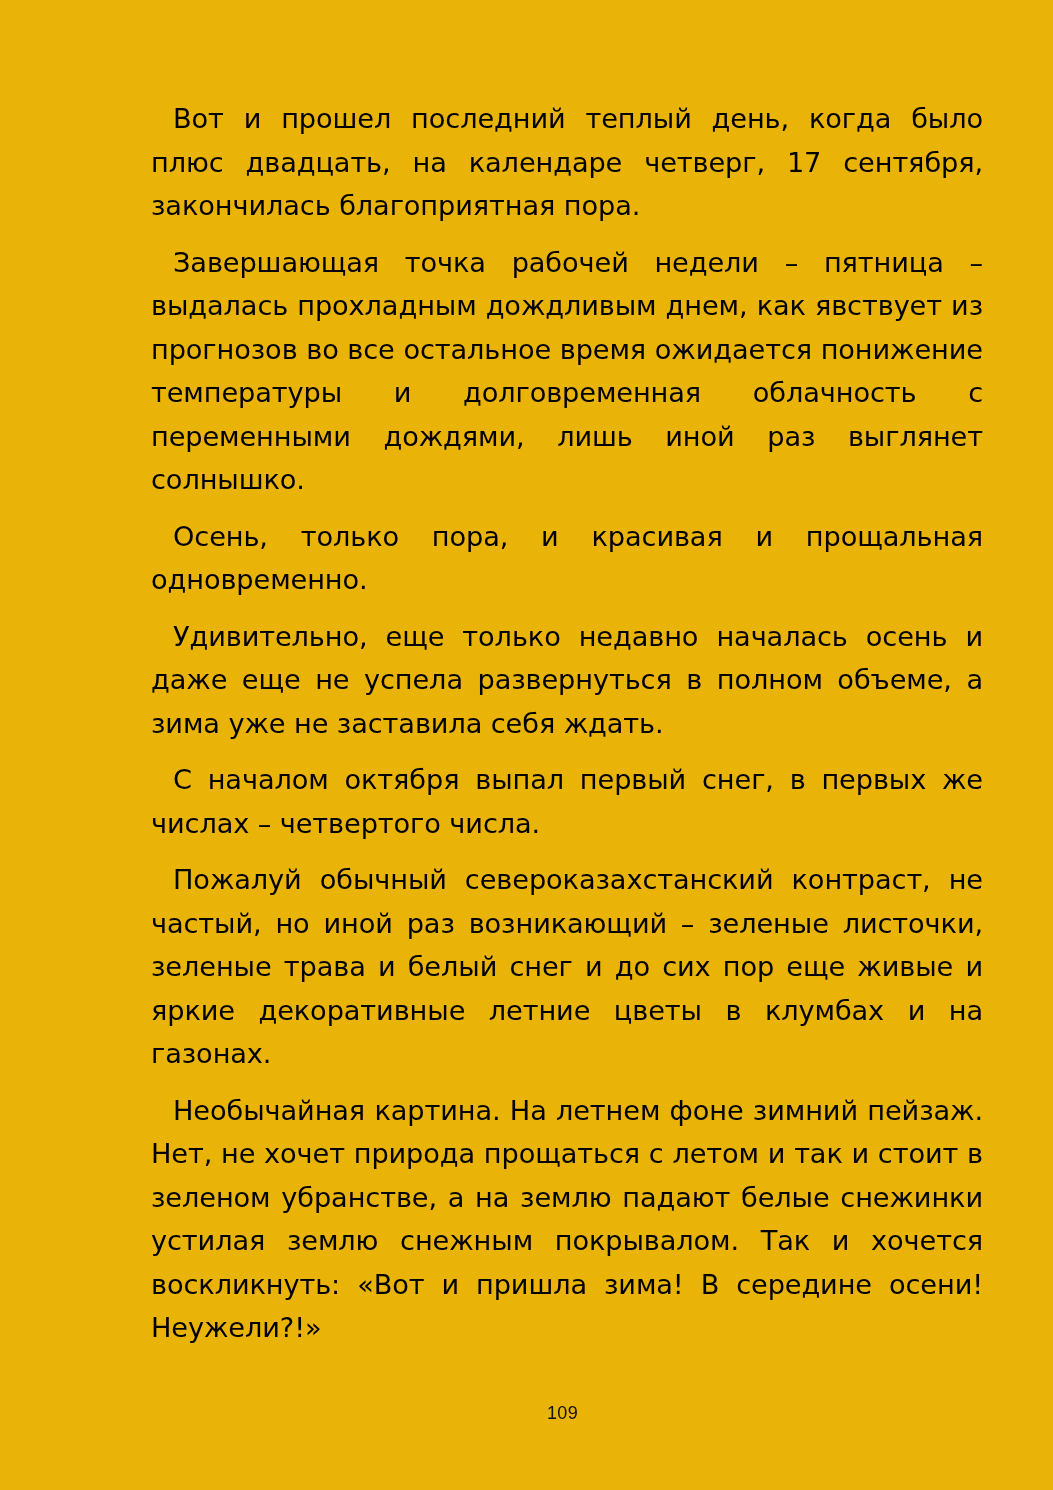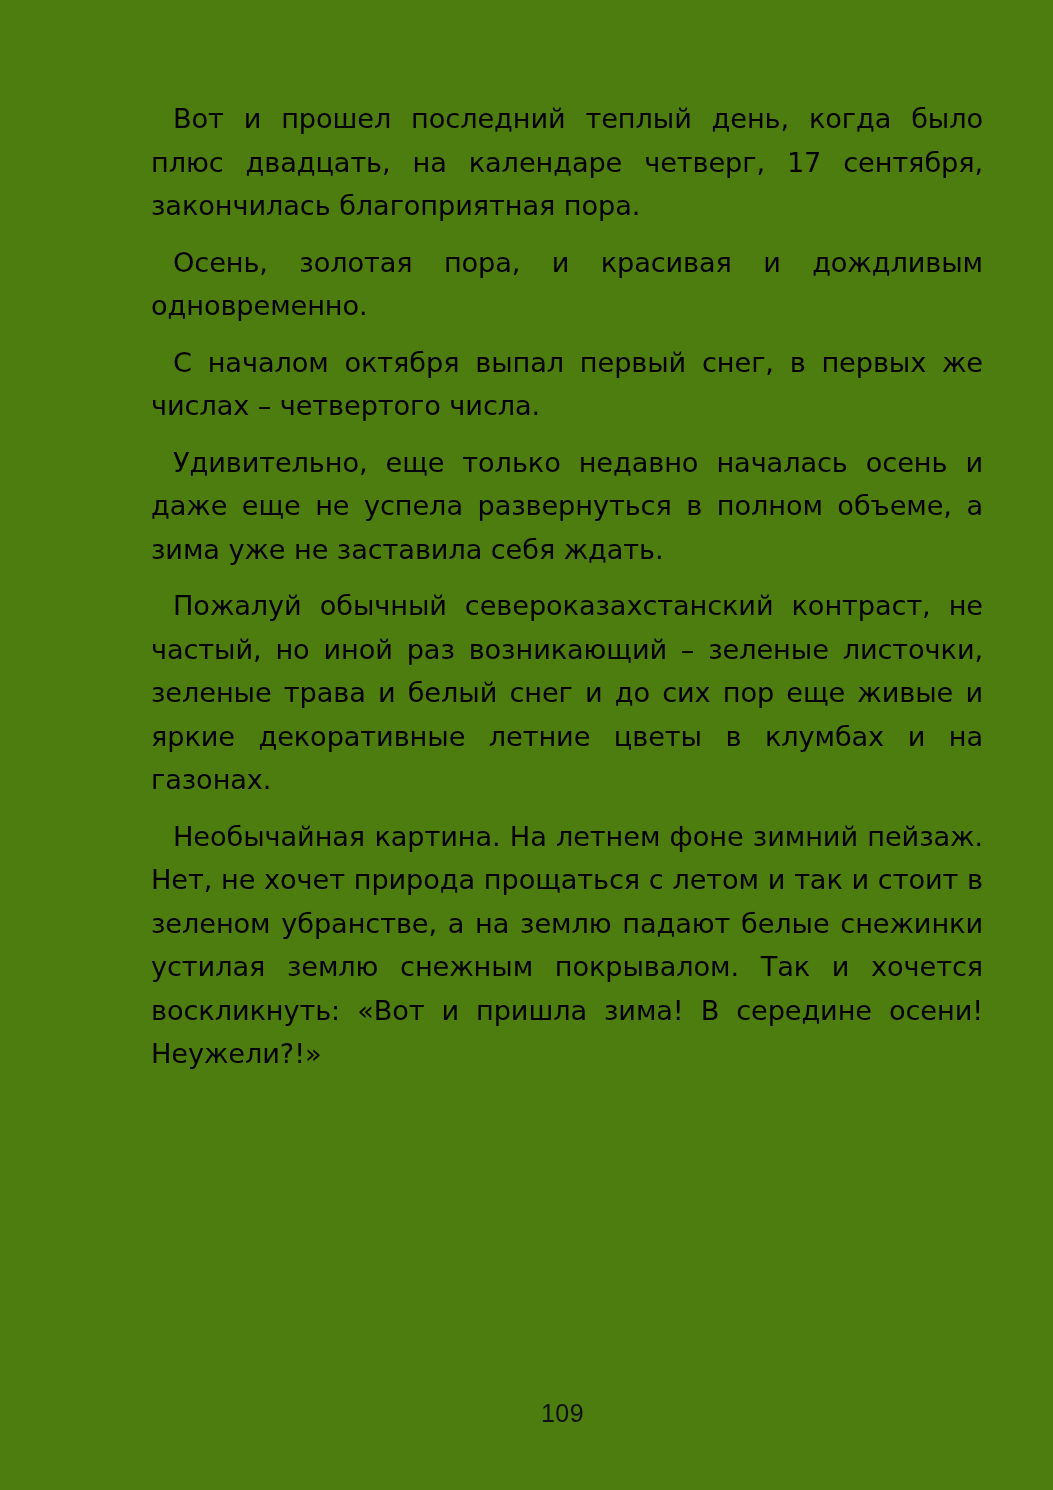--- a/index.html
+++ b/index.html
@@ -10,21 +10,21 @@
   }
 
   body {
     font-family: "DejaVu Sans", sans-serif;
   }
 
   .page {
     position: relative;
     width: 1053px;
     height: 1490px;
-    background: #4d7c0f;
+    background: #eab308;
     overflow: hidden;
     box-sizing: border-box;
   }
 
   .text-column {
     position: absolute;
     left: 151px;
     top: 97px;
     width: 832px;
   }
@@ -48,43 +48,44 @@
     margin-bottom: 0;
   }
 
   .page-number {
     position: absolute;
     left: 0;
     top: 1399px;
     width: 1053px;
     text-align: center;
     font-family: "Liberation Sans", sans-serif;
-    font-size: 25px;
+    font-size: 18px;
     line-height: 28px;
     color: #111111;
     letter-spacing: 0.4px;
     padding-left: 72px;
     box-sizing: border-box;
   }
 </style>
 </head>
 <body>
 
 <div class="page">
 
   <div class="text-column">
 
     <p class="para">Вот и прошел последний теплый день, когда было плюс двадцать, на календаре четверг, 17 сентября, закончилась благоприятная пора.</p>
 
+    <p class="para">Завершающая точка рабочей недели – пятница – выдалась прохладным дождливым днем, как явствует из прогнозов во все остальное время ожидается понижение температуры и долговременная облачность с переменными дождями, лишь иной раз выглянет солнышко.</p>
 
-    <p class="para">Осень, золотая пора, и красивая и дождливым одновременно.</p>
+    <p class="para">Осень, только пора, и красивая и прощальная одновременно.</p>
+
+    <p class="para">Удивительно, еще только недавно началась осень и даже еще не успела развернуться в полном объеме, а зима уже не заставила себя ждать.</p>
 
     <p class="para">С началом октября выпал первый снег, в первых же числах – четвертого числа.</p>
-
-    <p class="para">Удивительно, еще только недавно началась осень и даже еще не успела развернуться в полном объеме, а зима уже не заставила себя ждать.</p>
 
     <p class="para">Пожалуй обычный североказахстанский контраст, не частый, но иной раз возникающий – зеленые листочки, зеленые трава и белый снег и до сих пор еще живые и яркие декоративные летние цветы в клумбах и на газонах.</p>
 
 
     <p class="para">Необычайная картина. На летнем фоне зимний пейзаж. Нет, не хочет природа прощаться с летом и так и стоит в зеленом убранстве, а на землю падают белые снежинки устилая землю снежным покрывалом. Так и хочется воскликнуть: «Вот и пришла зима! В середине осени! Неужели?!»</p>
 
   </div>
 
   <div class="page-number">109</div>
 

